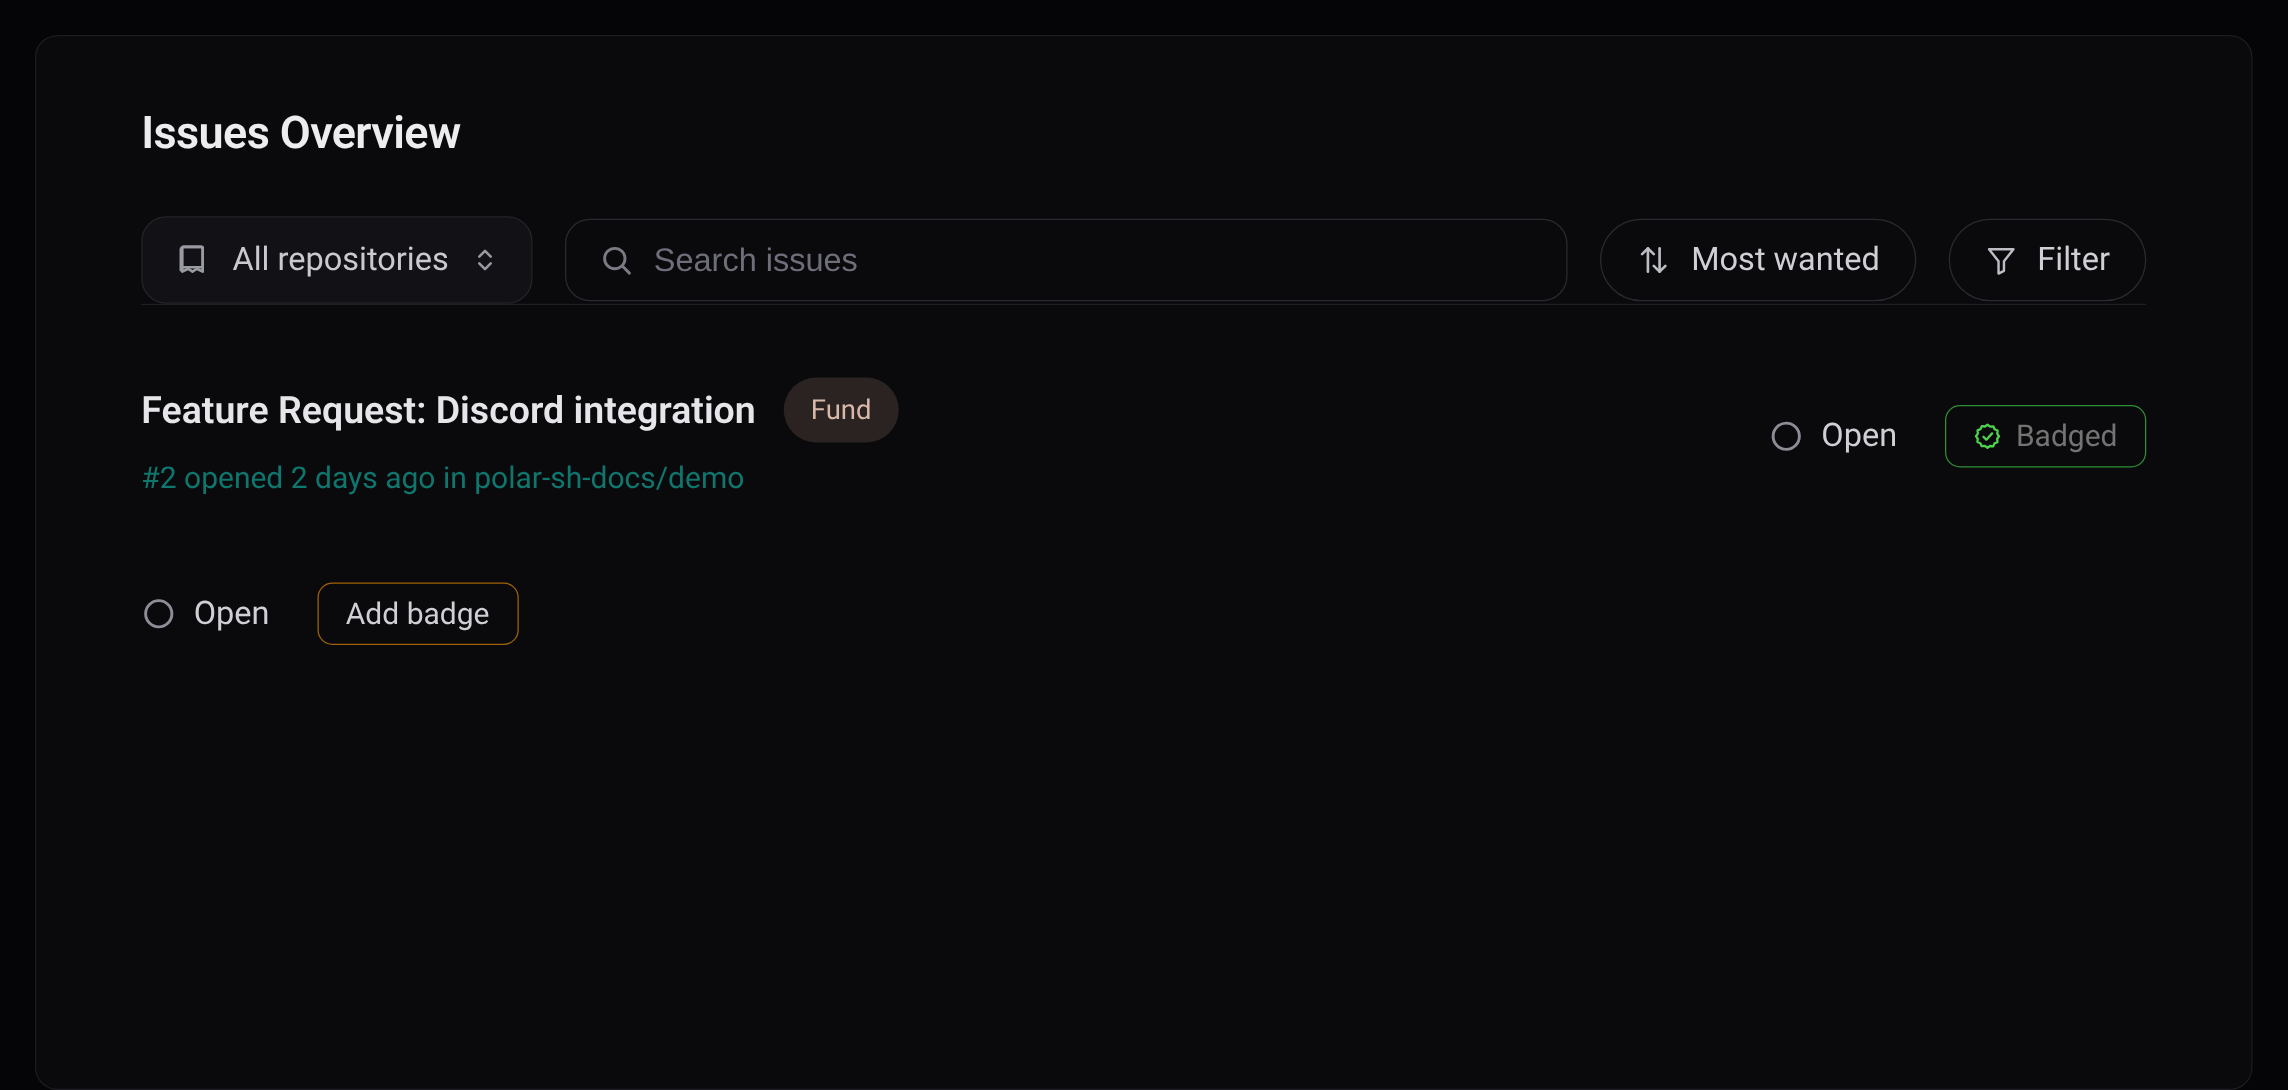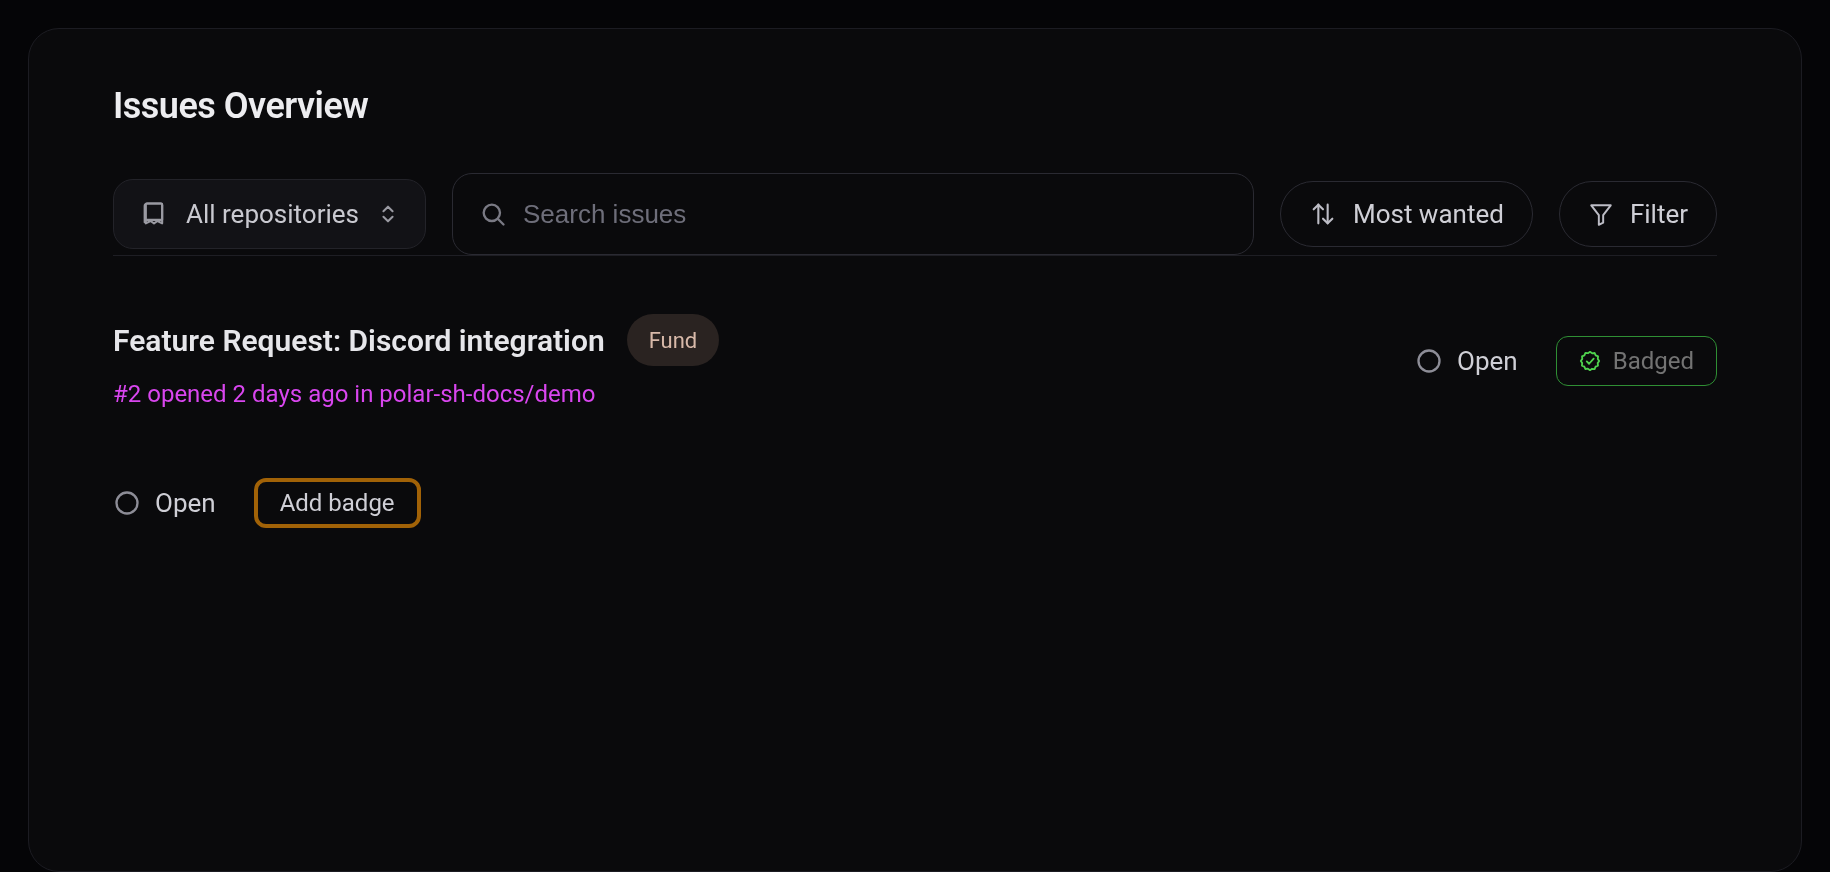--- a/index.html
+++ b/index.html
@@ -11,21 +11,21 @@
     color: #e6e6e8;
     overflow: hidden;
   }
   .panel {
     position: absolute;
     top: 28px;
     left: 28px;
     right: 28px;
     bottom: 0;
     border: 1px solid #1c1c22;
-    border-radius: 31px;
+    border-radius: 18px;
     padding: 56px 84px;
     background: #0a0a0c;
   }
   .page-title {
     font-size: 36px;
     font-weight: 600;
     letter-spacing: -0.5px;
     color: #ededf0;
     margin-bottom: 46px;
   }
@@ -49,21 +49,21 @@
   .repo-select .label {
     font-size: 26px;
     color: #c9c9d0;
   }
   .icon-svg { display: block; }
   .search-wrap {
     flex: 1;
     display: flex;
     align-items: center;
     gap: 16px;
-    height: 82px;
+    height: 66px;
     padding: 0 26px;
     border: 1px solid #2a2a32;
     border-radius: 20px;
     background: transparent;
   }
   .search-input {
     flex: 1;
     background: transparent;
     border: none;
     outline: none;
@@ -118,21 +118,21 @@
     align-items: center;
     height: 52px;
     padding: 0 22px;
     border-radius: 999px;
     background: #2a2321;
     color: #d8b9a9;
     font-size: 22px;
   }
   .issue-meta {
     font-size: 24px;
-    color: #d946ef;
+    color: #0f766e;
   }
   .issue-right {
     display: flex;
     gap: 38px;
   }
   .status-group {
     display: flex;
     align-items: center;
     gap: 14px;
   }
@@ -149,21 +149,21 @@
     border-radius: 12px;
     font-size: 24px;
     cursor: pointer;
     user-select: none;
   }
   .badge-btn.badged {
     border: 1.5px solid #2f8f34;
     color: #737373;
   }
   .badge-btn.add {
-    border: 4px solid #a16207;
+    border: 1px solid #a16207;
     color: #cfcfd6;
   }
 </style>
 </head>
 <body>
 
 <div class="panel">
 
   <h1 class="page-title">Issues Overview</h1>
 

